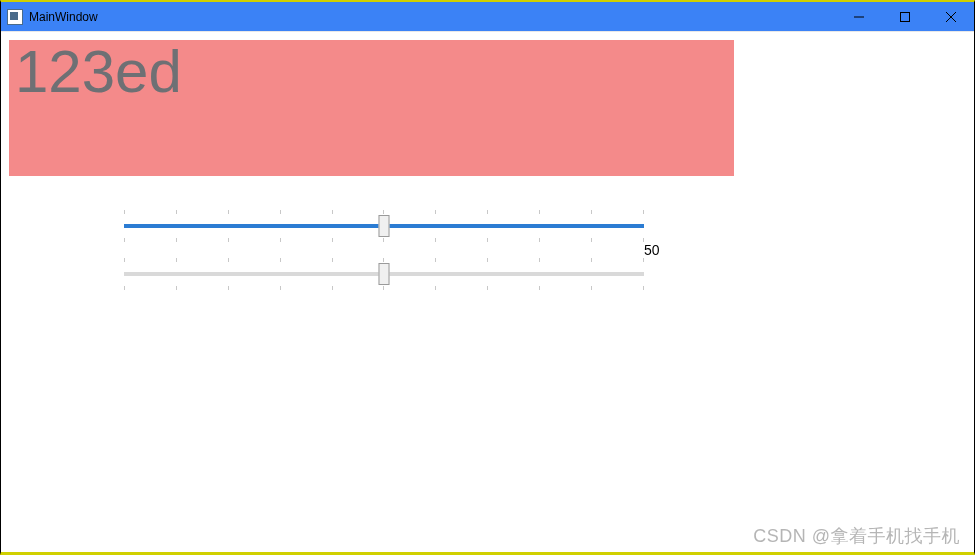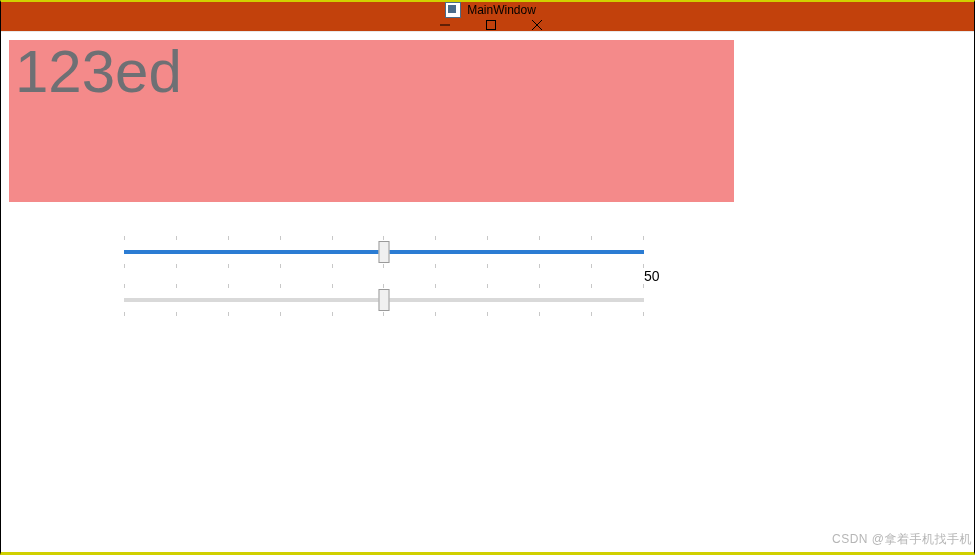--- a/index.html
+++ b/index.html
@@ -17,24 +17,23 @@
       border-top: 2px solid #d0d000;
       border-bottom: 3px solid #d0d000;
     }
     
     .titlebar {
       height: 30px;
       display: flex;
       align-items: center;
       justify-content: space-between;
       padding: 0 0 0 6px;
-      background: #c2410c;
+      background: #3b82f6;
       border-bottom: 1px solid #e8e8e8;
       position: relative;
-      flex-direction: column;
     }
     .titlebar-left {
       display: flex;
       align-items: center;
       gap: 6px;
     }
     .app-icon {
       width: 16px;
       height: 16px;
       border: 1px solid #4a6b8a;
@@ -85,21 +84,21 @@
       border-top: none;
       border-radius: 0 0 2px 2px;
     }
     
     .client {
       padding: 8px;
       position: relative;
     }
     .red-box {
       width: 725px;
-      height: 162px;
+      height: 136px;
       background: #f48a8a;
       color: #6e7074;
       font-size: 60px;
       font-weight: 400;
       line-height: 1;
       padding: 2px 6px;
     }
     .slider-row {
       display: flex;
       align-items: center;
@@ -155,23 +154,23 @@
       border: 1px solid #9a9a9a;
     }
     .value-label {
       font-size: 14px;
       color: #000;
       min-width: 40px;
       text-align: left;
     }
     .watermark {
       position: absolute;
-      right: 2px;
+      right: 14px;
       bottom: 4px;
-      font-size: 12px;
+      font-size: 18px;
       color: rgba(120,120,120,0.55);
       letter-spacing: 0.5px;
     }
   </style>
 </head>
 <body>
 
 <div class="debug-handle"></div>
 
 <div class="titlebar">

